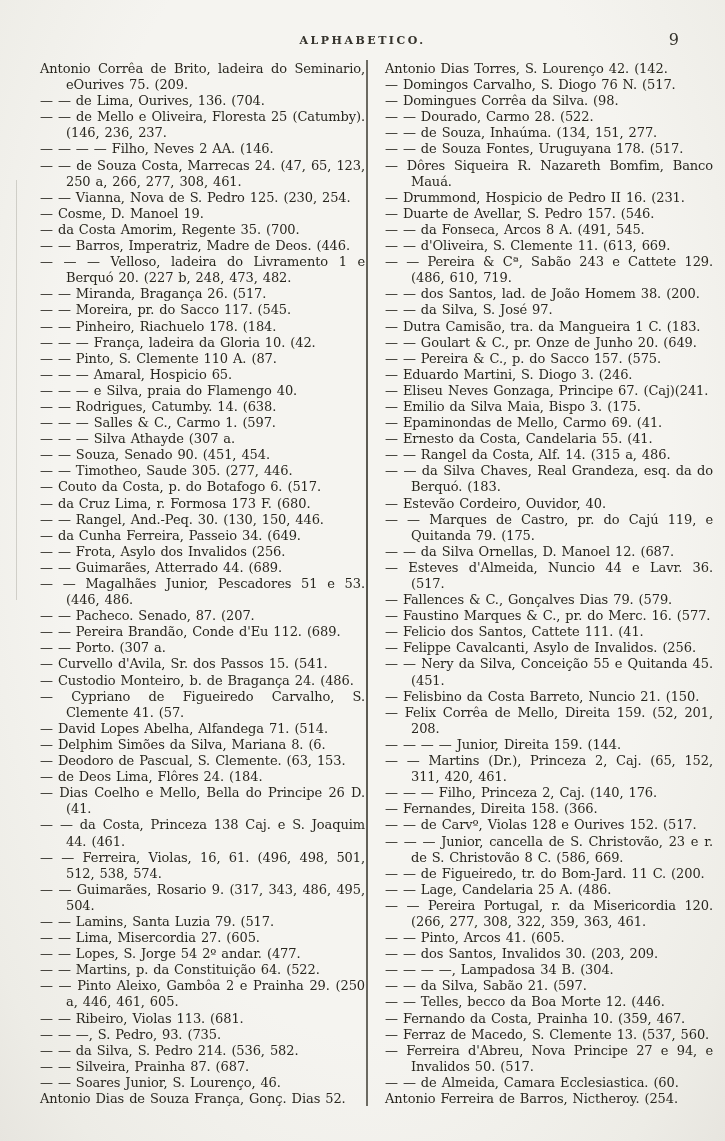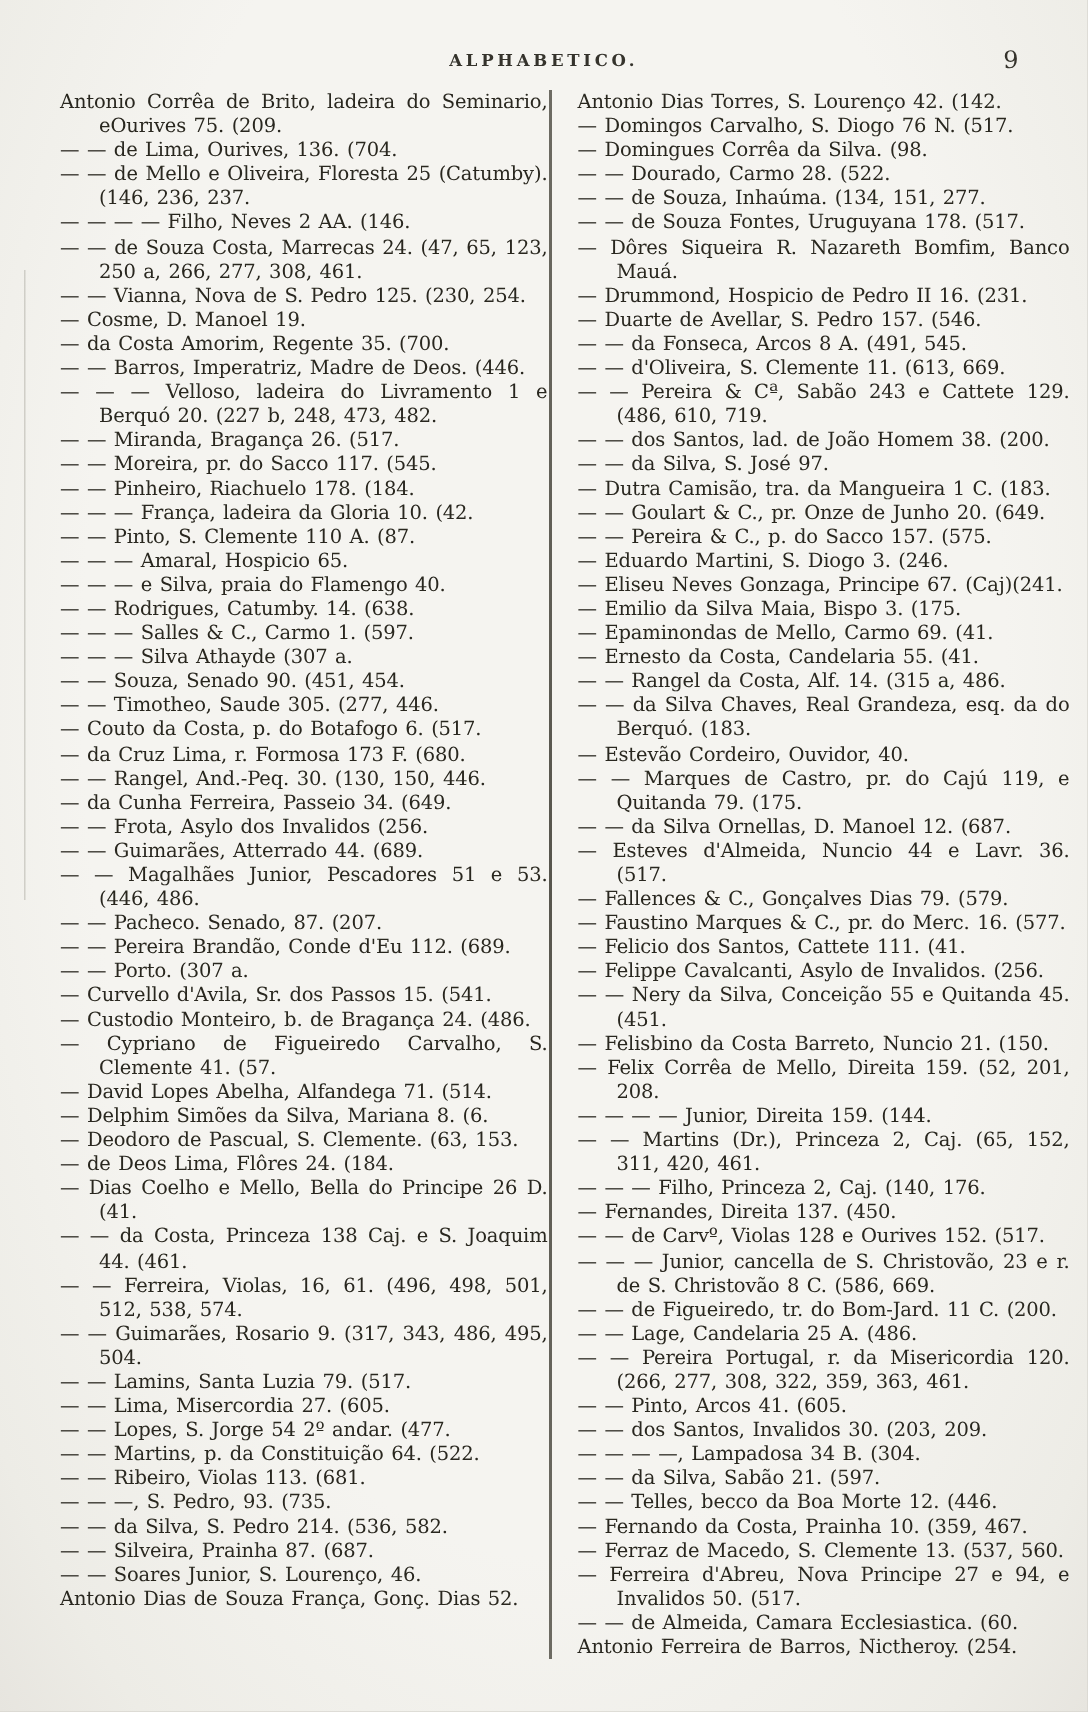--- a/index.html
+++ b/index.html
@@ -103,20 +103,21 @@
       <p>— Deodoro de Pascual, S. Clemente. (63, 153.</p>
       <p>— de Deos Lima, Flôres 24. (184.</p>
       <p>— Dias Coelho e Mello, Bella do Principe 26 D. (41.</p>
       <p>— — da Costa, Princeza 138 Caj. e S. Joaquim 44. (461.</p>
       <p>— — Ferreira, Violas, 16, 61. (496, 498, 501, 512, 538, 574.</p>
       <p>— — Guimarães, Rosario 9. (317, 343, 486, 495, 504.</p>
       <p>— — Lamins, Santa Luzia 79. (517.</p>
       <p>— — Lima, Misercordia 27. (605.</p>
       <p>— — Lopes, S. Jorge 54 2º andar. (477.</p>
       <p>— — Martins, p. da Constituição 64. (522.</p>
+      <p>— — Pinto Aleixo, Gambôa 2 e Prainha 29. (250 a, 446, 461, 605.</p>
       <p>— — Ribeiro, Violas 113. (681.</p>
       <p>— — —, S. Pedro, 93. (735.</p>
       <p>— — da Silva, S. Pedro 214. (536, 582.</p>
       <p>— — Silveira, Prainha 87. (687.</p>
       <p>— — Soares Junior, S. Lourenço, 46.</p>
       <p>Antonio Dias de Souza França, Gonç. Dias 52.</p>
     </div>
 
   <div class="divider"></div>
 
@@ -153,21 +154,21 @@
       <p>— Fallences &amp; C., Gonçalves Dias 79. (579.</p>
       <p>— Faustino Marques &amp; C., pr. do Merc. 16. (577.</p>
       <p>— Felicio dos Santos, Cattete 111. (41.</p>
       <p>— Felippe Cavalcanti, Asylo de Invalidos. (256.</p>
       <p>— — Nery da Silva, Conceição 55 e Quitanda 45. (451.</p>
       <p>— Felisbino da Costa Barreto, Nuncio 21. (150.</p>
       <p>— Felix Corrêa de Mello, Direita 159. (52, 201, 208.</p>
       <p>— — — — Junior, Direita 159. (144.</p>
       <p>— — Martins (Dr.), Princeza 2, Caj. (65, 152, 311, 420, 461.</p>
       <p>— — — Filho, Princeza 2, Caj. (140, 176.</p>
-      <p>— Fernandes, Direita 137. (450.</p>
+      <p>— Fernandes, Direita 158. (366.</p>
       <p>— — de Carvº, Violas 128 e Ourives 152. (517.</p>
       <p>— — — Junior, cancella de S. Christovão, 23 e r. de S. Christovão 8 C. (586, 669.</p>
       <p>— — de Figueiredo, tr. do Bom-Jard. 11 C. (200.</p>
       <p>— — Lage, Candelaria 25 A. (486.</p>
       <p>— — Pereira Portugal, r. da Misericordia 120. (266, 277, 308, 322, 359, 363, 461.</p>
       <p>— — Pinto, Arcos 41. (605.</p>
       <p>— — dos Santos, Invalidos 30. (203, 209.</p>
       <p>— — — —, Lampadosa 34 B. (304.</p>
       <p>— — da Silva, Sabão 21. (597.</p>
       <p>— — Telles, becco da Boa Morte 12. (446.</p>

